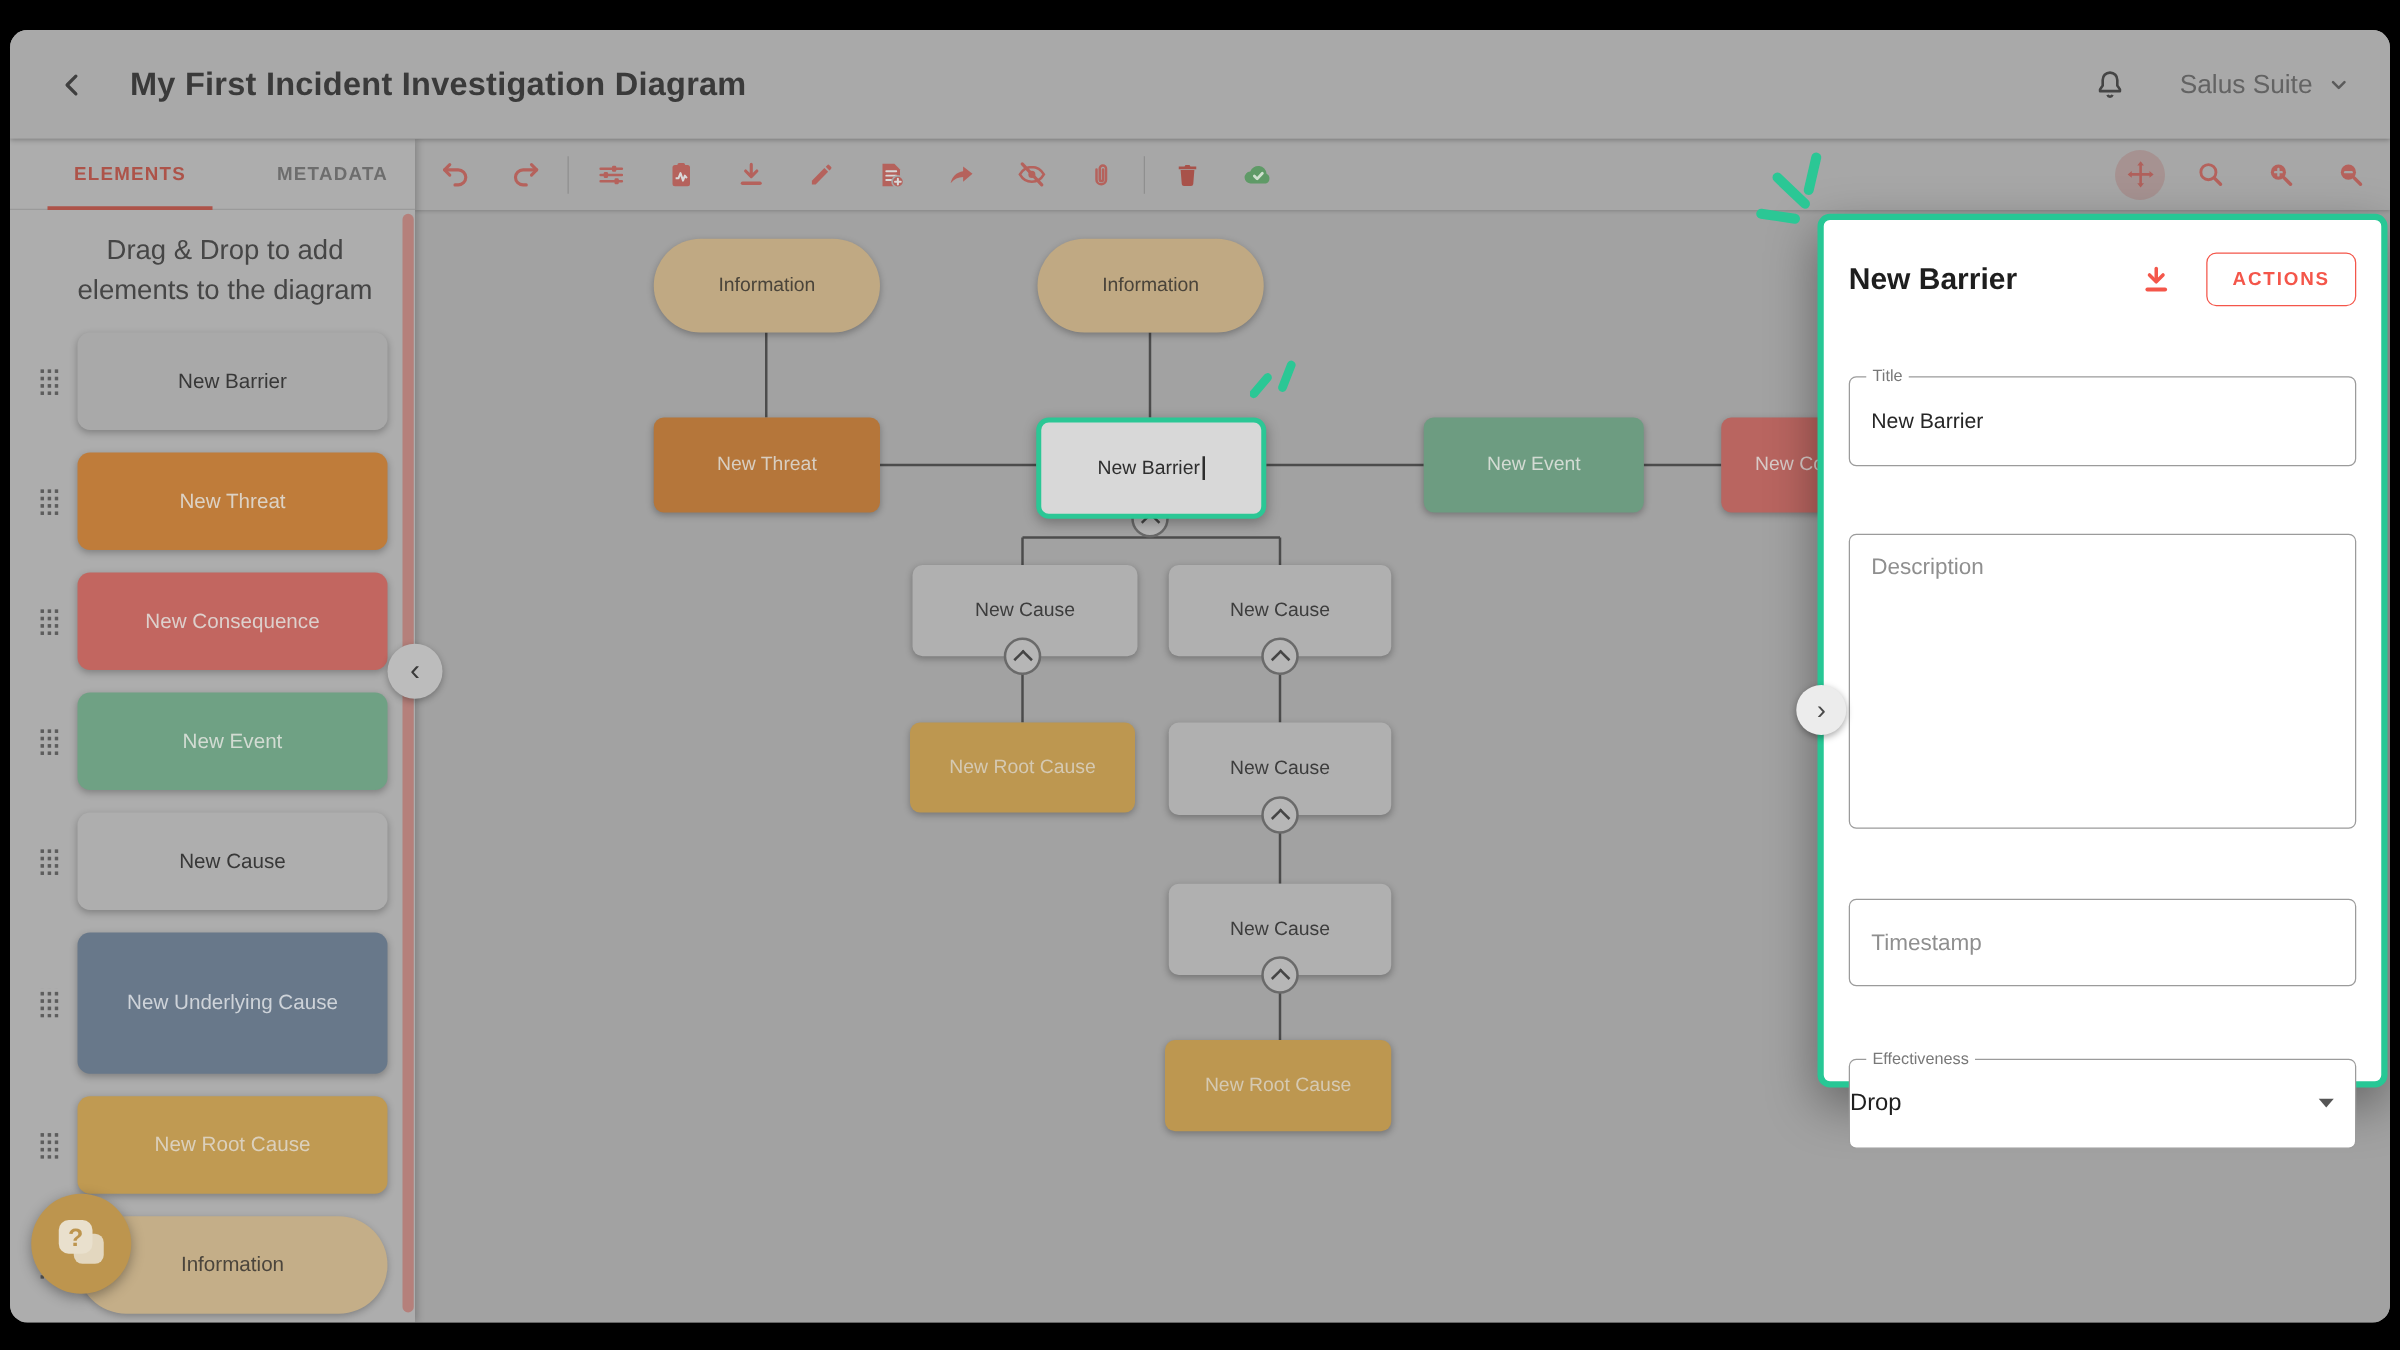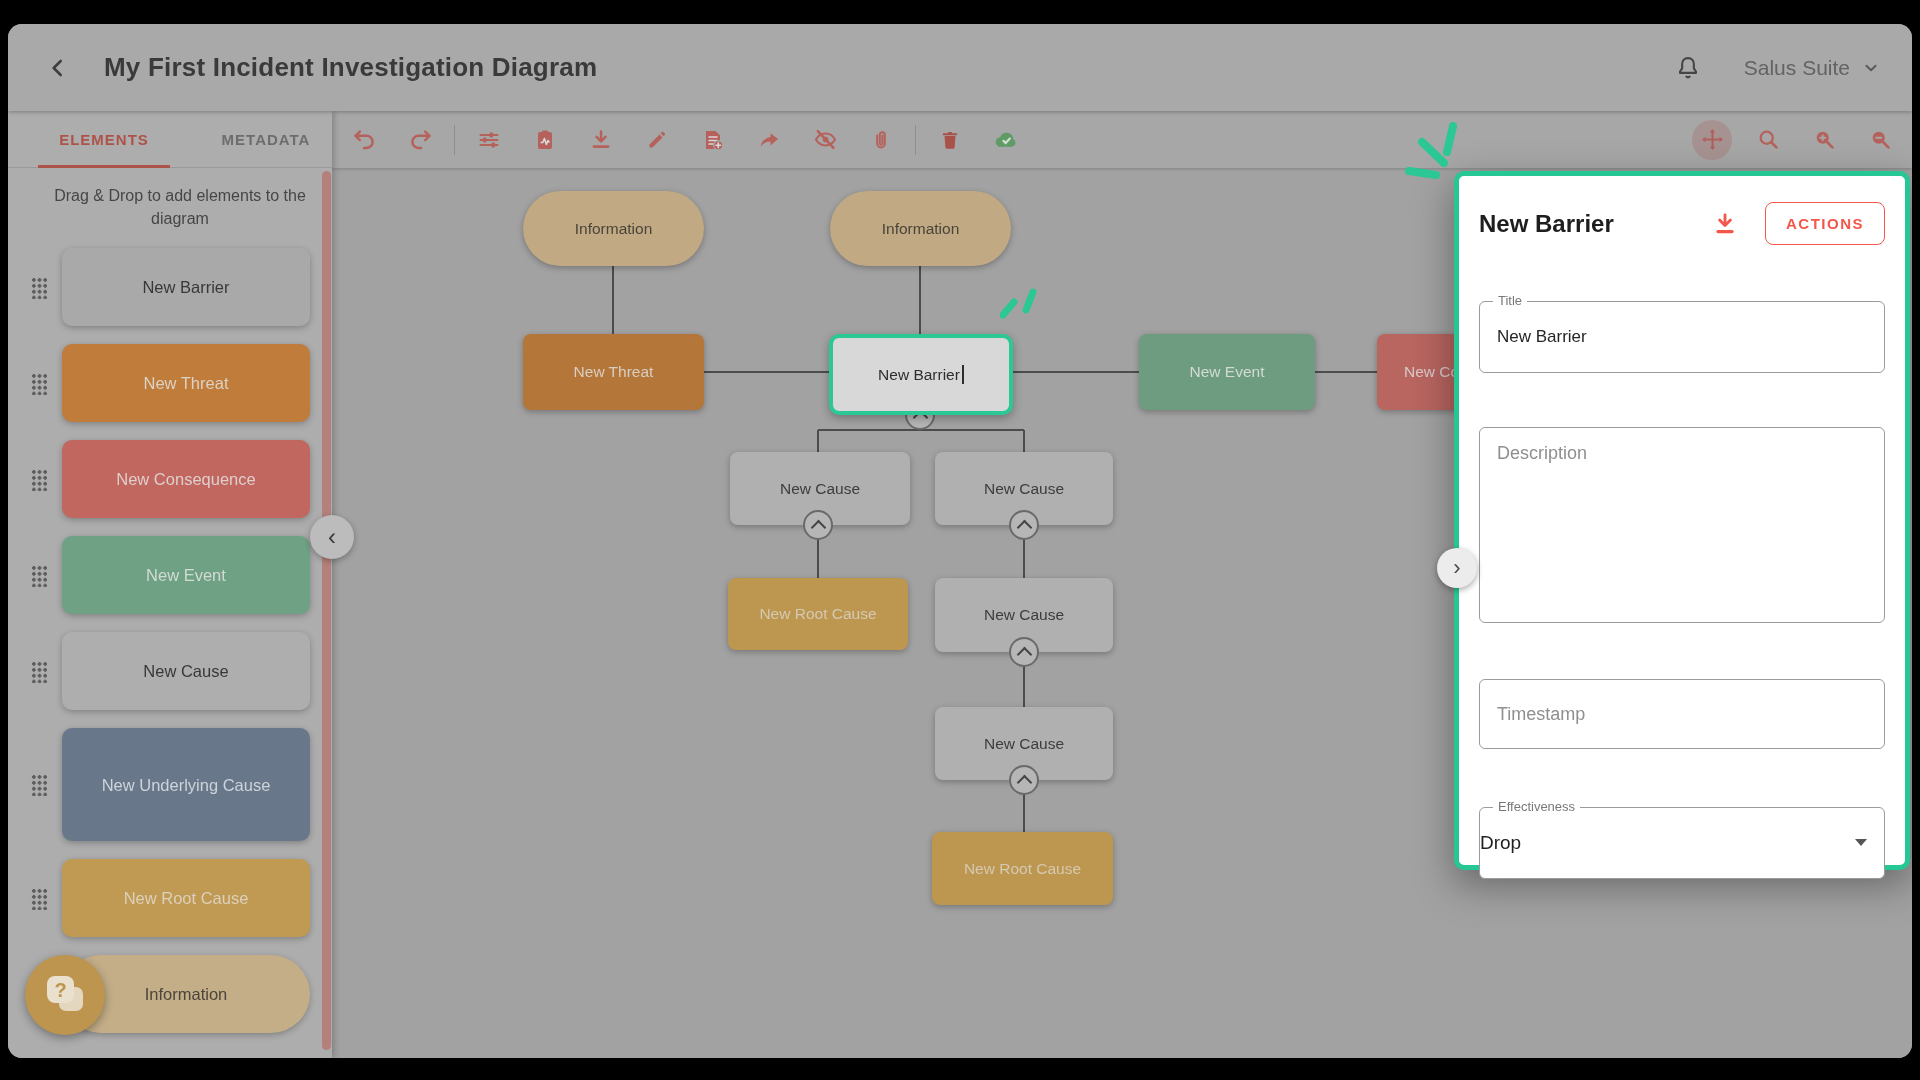--- a/index.html
+++ b/index.html
@@ -22,21 +22,21 @@
   .main { position:absolute; top:87px; left:0; right:0; bottom:0; display:flex; }
 
   
   .sidebar { width:324px; background:#adadad; position:relative; z-index:30;
              box-shadow:2px 0 6px rgba(0,0,0,.22); }
   .tabs { height:57px; display:flex; border-bottom:1px solid #9a9a9a; }
   .tab { flex:1; display:flex; align-items:center; justify-content:center; font-size:15px;
          font-weight:700; letter-spacing:1px; color:#6d6d6d; position:relative; cursor:pointer;margin-left:30px; }
   .tab.active { color:#ad5349; }
   .tab.active::after { content:""; position:absolute; left:0; right:0; bottom:-1px; height:3px; background:#ad5349; }
-  .hint { padding:16px 26px 8px; text-align:center; font-size:16px; color:#464646; line-height:1.45;margin-left:20px; }
+  .hint { padding:16px 26px 8px; text-align:center; font-size:22px; color:#464646; line-height:1.45;margin-left:20px; }
   .chips { padding-top:10px; }
   .chip-row { display:flex; align-items:center; margin-bottom:18px; }
   .handle { width:17px; height:23px; margin:0 15px 0 22px; flex:none;
             background-image:radial-gradient(#5d5d5d 1.5px, transparent 1.6px);
             background-size:5.7px 5.9px; background-position:1px 1px; }
   .chip { flex:1; margin-right:22px; height:78px; border-radius:10px; display:flex; align-items:center;
           justify-content:center; text-align:center; font-size:16.5px; line-height:1.35; padding:0 14px;
           box-shadow:0 2px 6px rgba(0,0,0,.25); cursor:grab; }
   .chip.tall { height:113px; }
   .chip.pill { border-radius:40px; }
@@ -81,21 +81,21 @@
   .panel-dl { width:36px; height:36px; display:flex; align-items:center; justify-content:center;
               cursor:pointer; margin-right:22px; }
   .actions-btn { border:1.5px solid #f4564a; color:#f4564a; border-radius:8px; background:#fff;
                  font-size:15px; font-weight:700; letter-spacing:1.5px; padding:12px 20px; cursor:pointer;
                  font-family:"Liberation Sans", sans-serif; }
   .mfield { position:relative; border:1.5px solid #9b9b9b; border-radius:6px; background:#fff; }
   .mlabel { position:absolute; top:-9px; left:13px; background:#fff; padding:0 5px; font-size:13px;
             color:#787878; }
   .f-title { margin-top:56px; height:72px; display:flex; align-items:center; padding:0 17px;
              font-size:17px; color:#262626; }
-  .f-desc { margin-top:54px; height:196px; padding:15px 17px; font-size:18px; color:#8f8f8f; }
+  .f-desc { margin-top:54px; height:236px; padding:15px 17px; font-size:18px; color:#8f8f8f; }
   .f-ts { margin-top:56px; height:70px; display:flex; align-items:center; padding:0 17px;
           font-size:18px; color:#8f8f8f; }
   .f-eff { margin-top:58px; height:72px; display:flex; align-items:center; padding:0 0;
            font-size:19px; color:#1f1f1f; cursor:pointer; }
   .eff-caret { position:absolute; right:17px; top:31px; width:0; height:0;
                border-left:6.5px solid transparent; border-right:6.5px solid transparent;
                border-top:7px solid #555; }
   .panel-expand { position:absolute; left:-22px; top:372px; width:40px; height:40px; border-radius:50%;
                   background:#ececec; box-shadow:0 2px 6px rgba(0,0,0,.35); display:flex; align-items:center;
                   justify-content:center; font-size:22px; color:#4a4a4a; cursor:pointer; z-index:55; }

